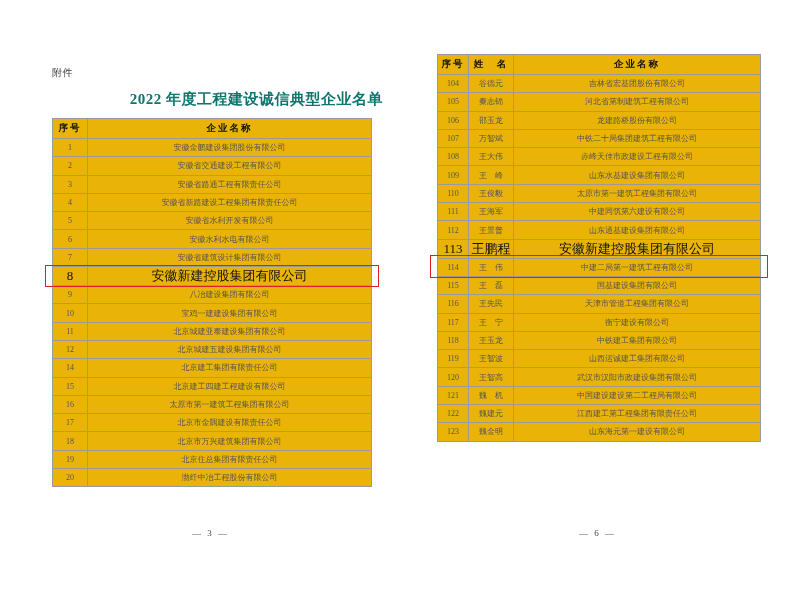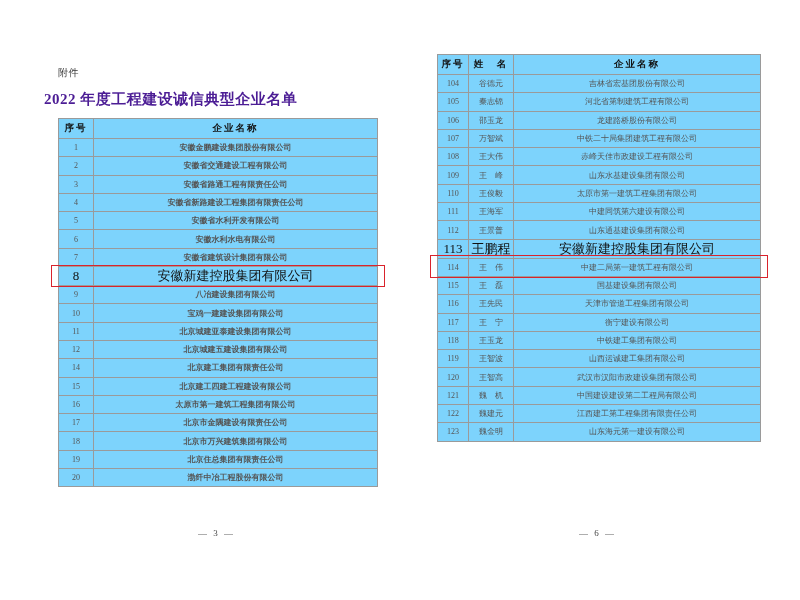--- a/index.html
+++ b/index.html
@@ -13,21 +13,21 @@
     font-family: "Liberation Serif", "DejaVu Serif", serif;
     overflow: hidden;
     position: relative;
   }
   .page {
     position: absolute;
     background: #ffffff;
   }
   
   #page-left {
-    left: 44px;
+    left: 38px;
     top: 18px;
     width: 345px;
     height: 562px;
   }
   #page-right {
     left: 425px;
     top: 18px;
     width: 345px;
     height: 562px;
   }
@@ -37,31 +37,31 @@
     top: 48px;
     font-size: 10px;
     color: #3b3b3b;
     letter-spacing: 0.5px;
   }
   .doc-title {
     position: absolute;
     left: 0;
     right: 0;
     top: 72px;
-    text-align: left;
+    text-align: right;
     font-size: 15px;
     font-weight: bold;
-    color: #4c1d95;
+    color: #0f766e;
     letter-spacing: 0.5px;
   }
   table.listing {
     position: absolute;
     border-collapse: collapse;
     table-layout: fixed;
-    background: #7dd3fc;
+    background: #eab308;
   }
   #table-left {
     left: 14px;
     top: 100px;
     width: 317px;
   }
   #table-right {
     left: 12px;
     top: 36px;
     width: 320px;
@@ -78,21 +78,21 @@
     white-space: nowrap;
   }
   table.listing thead th {
     font-size: 9.5px;
     font-weight: bold;
     color: #111;
     height: 19px;
     letter-spacing: 2px;
   }
   .col-no { width: 34px; }
-  .col-name-left { width: 283px; font-weight: bold; }
+  .col-name-left { width: 283px; }
   .col-no-r { width: 30px; }
   .col-person-r { width: 44px; margin-left: 20px; }
   .col-name-r { width: 246px; }
   td.name-cell {
     text-align: center;
     font-size: 8px;
     color: #3a3a3a;
   }
   
   tbody tr.dim td {

